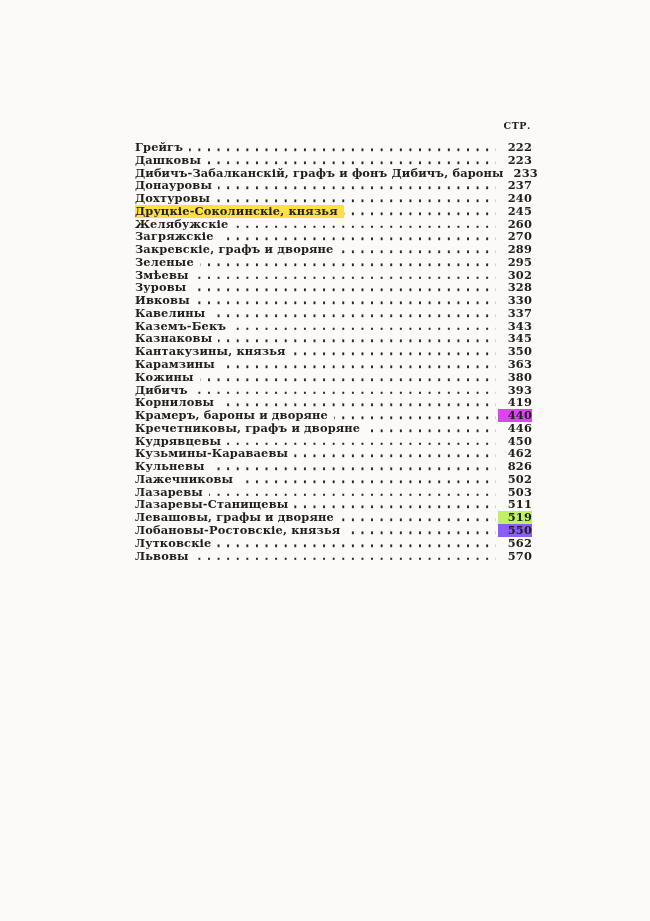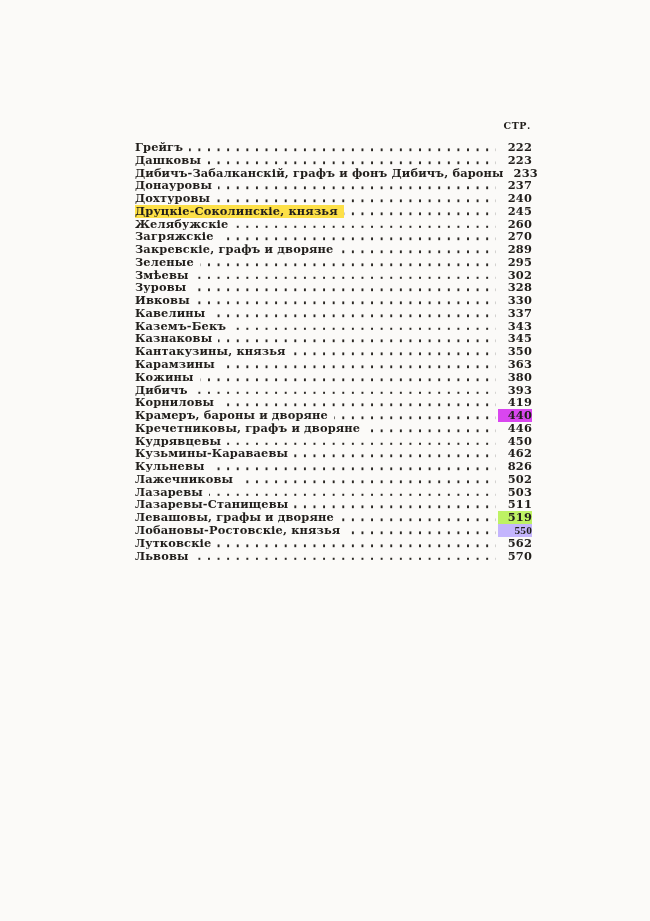--- a/index.html
+++ b/index.html
@@ -226,21 +226,21 @@
         <span class="pagenum" style="background: rgb(251, 250, 248);">511</span>
       </div>
       <div class="row">
         <span class="name" style="background: rgb(251, 250, 248);">Левашовы, графы и дворяне</span>
         <span class="leader"></span>
         <span class="pagenum" style="background: #bef264;">519</span>
       </div>
       <div class="row">
         <span class="name" style="background: rgb(251, 250, 248);">Лобановы-Ростовскіе, князья</span>
         <span class="leader"></span>
-        <span class="pagenum" style="background: #c4b5fd; font-family: Liberation Serif, serif;">550</span>
+        <span class="pagenum" style="background: #8b5cf6;">550</span>
       </div>
       <div class="row">
         <span class="name" style="background: rgb(251, 250, 248);">Лутковскіе</span>
         <span class="leader"></span>
         <span class="pagenum" style="background: rgb(251, 250, 248);">562</span>
       </div>
       <div class="row">
         <span class="name" style="background: rgb(251, 250, 248);">Львовы</span>
         <span class="leader"></span>
         <span class="pagenum" style="background: rgb(251, 250, 248);">570</span>

